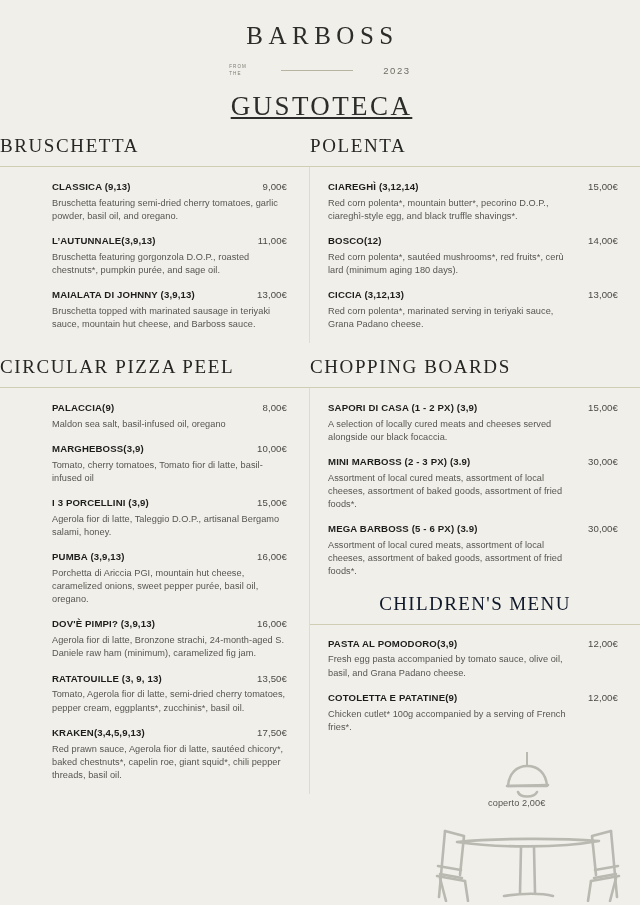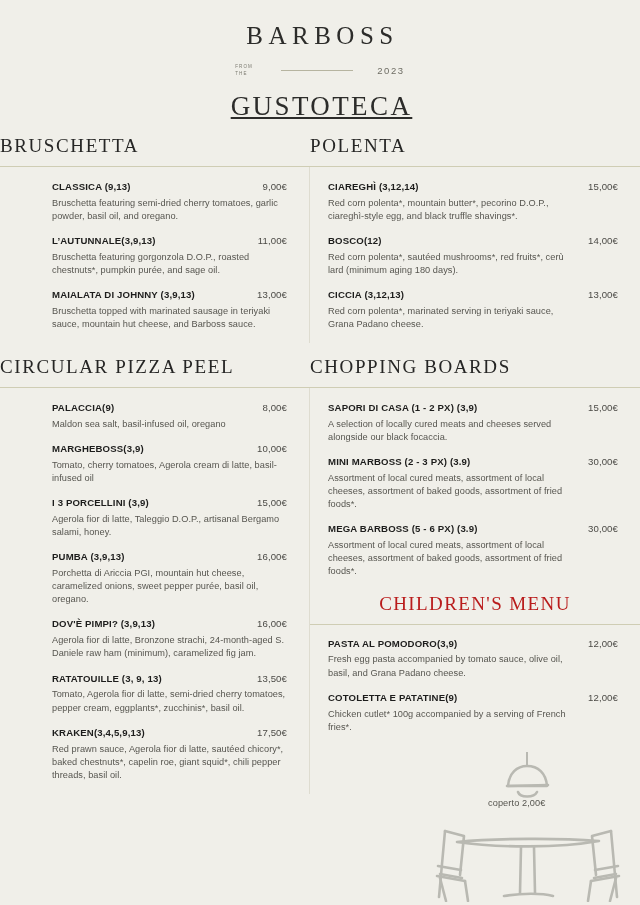--- a/index.html
+++ b/index.html
@@ -30,21 +30,21 @@
     letter-spacing: 5.5px;
     color: #2c2c2a;
     font-weight: 400;
     text-indent: 5px;
   }
   .est-row {
     margin-top: 14px;
     display: flex;
     align-items: center;
     justify-content: center;
-    gap: 8px;
+    gap: 14px;
   }
   .est-from {
     font-family: "Liberation Sans", sans-serif;
     font-size: 4.5px;
     letter-spacing: 1.1px;
     color: #7b7a70;
     line-height: 1.45;
     text-align: left;
     width: 34px;
   }
@@ -140,21 +140,21 @@
   }
   .col-right .dish-desc { max-width: 252px; }
 
   
   .sub-head-wrap { margin: 14px 0 0 -18px; width: 330px; }
   .sub-head {
     text-align: center;
     font-family: "Liberation Serif", serif;
     font-size: 19px;
     letter-spacing: 1.4px;
-    color: #b91c1c;
+    color: #0f172a;
     padding-bottom: 9px;
   }
   .sub-rule { height: 1px; background: #cfcdb4; width: 100%; }
   .sub-body { padding: 13px 22px 0 18px; }
 
   
   .sketch-wrap {
     position: absolute;
     left: 428px;
     top: 752px;
@@ -266,21 +266,21 @@
           <span class="dish-price">8,00€</span>
         </div>
         <div class="dish-desc">Maldon sea salt, basil-infused oil, oregano</div>
       </div>
 
       <div class="dish">
         <div class="dish-head">
           <span class="dish-name">MARGHEBOSS(3,9)</span>
           <span class="dish-price">10,00€</span>
         </div>
-        <div class="dish-desc">Tomato, cherry tomatoes, Agerola cream di latte, basil-infused oil</div>
+        <div class="dish-desc">Tomato, cherry tomatoes, Tomato fior di latte, basil-infused oil</div>
       </div>
 
       <div class="dish">
         <div class="dish-head">
           <span class="dish-name">I 3 PORCELLINI (3,9)</span>
           <span class="dish-price">15,00€</span>
         </div>
         <div class="dish-desc">Agerola fior di latte, Taleggio D.O.P., artisanal Bergamo salami, honey.</div>
       </div>
 

